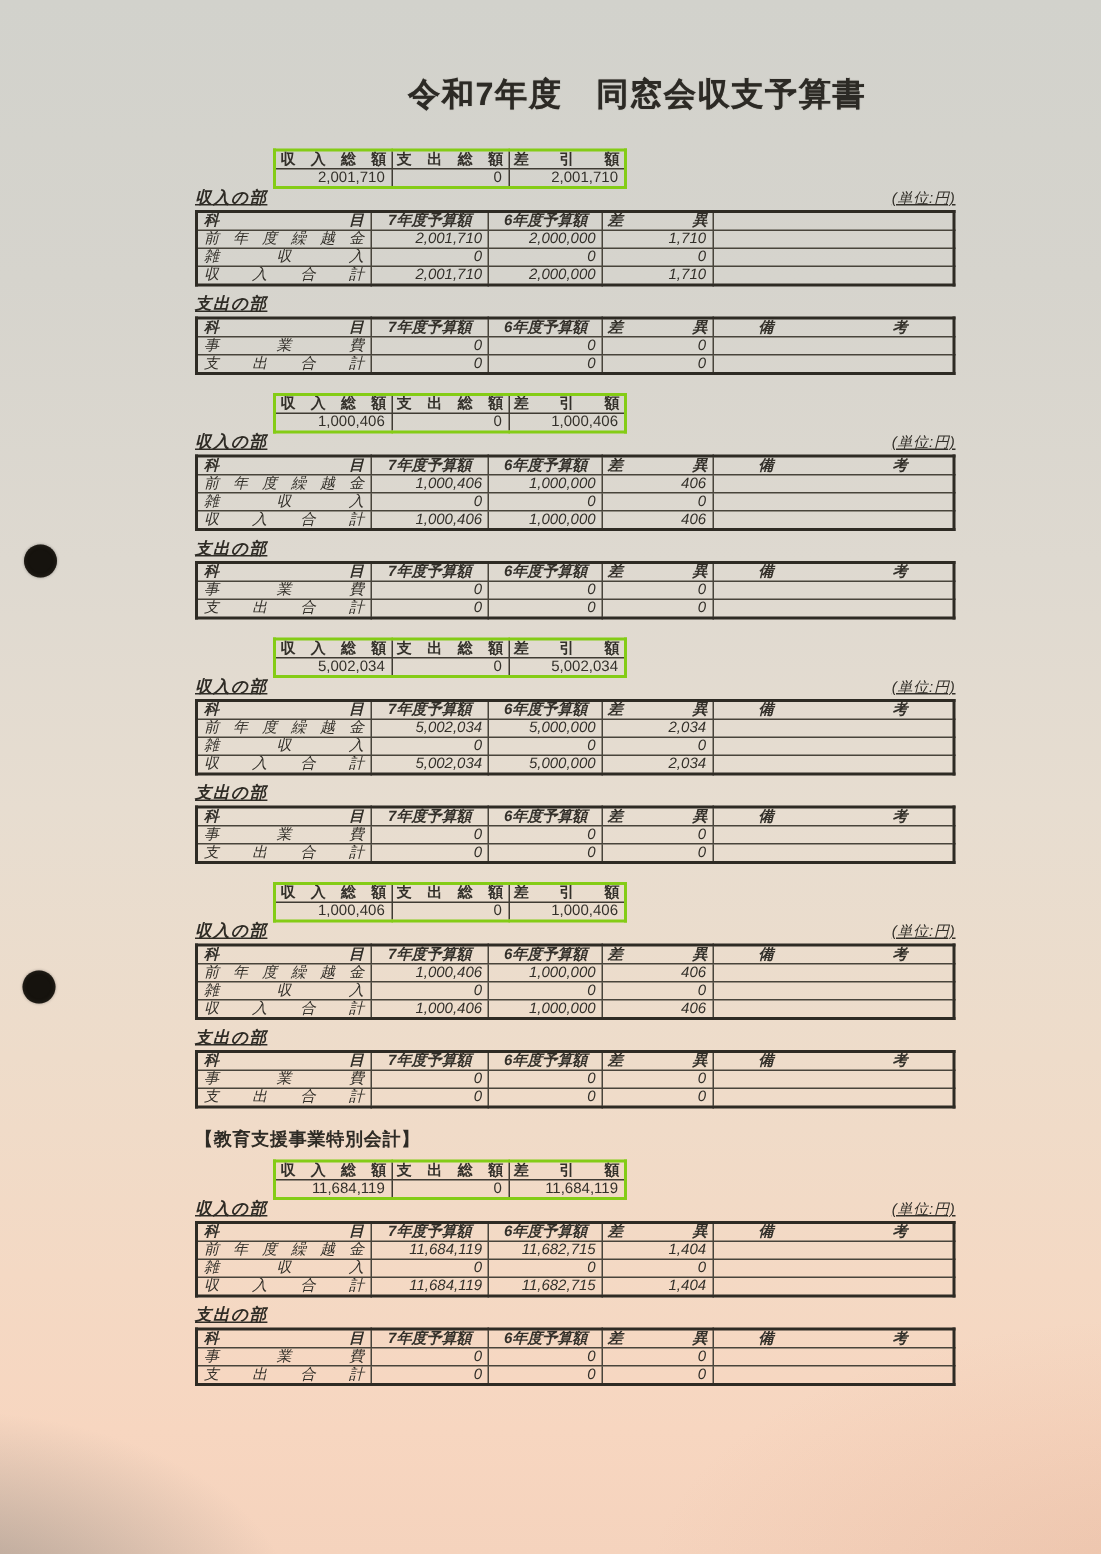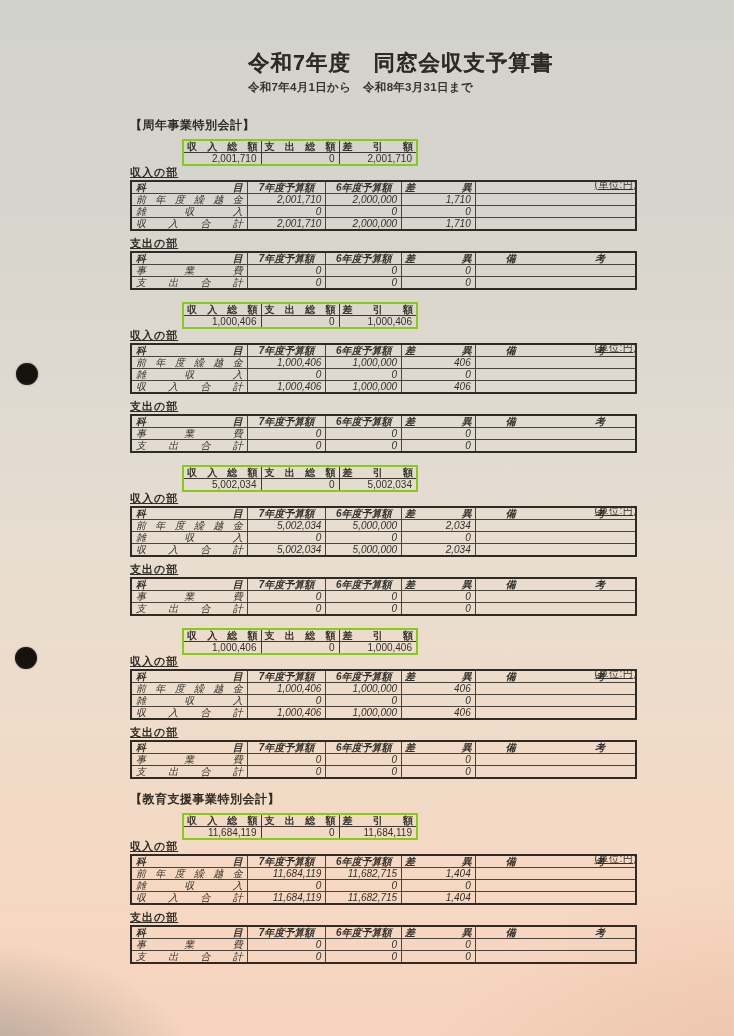--- a/index.html
+++ b/index.html
@@ -11,35 +11,35 @@
       radial-gradient(ellipse 340px 200px at -40px 1080px, rgba(125,124,120,0.65), rgba(125,124,120,0) 70%),
       radial-gradient(ellipse 500px 260px at 780px 1060px, rgba(210,150,120,0.25), rgba(210,150,120,0) 70%),
       linear-gradient(180deg,#d2d2cc 0%, #d6d4cd 18%, #ded9d0 36%, #e7ddd0 52%, #eedcca 68%, #f4d9c4 82%, #f7d6c0 92%, #f5d3bd 100%);
   }
   .scan{position:absolute;inset:0;filter:blur(0.25px);}
   .hole{position:absolute;width:22px;height:22px;border-radius:50%;background:#16130e;box-shadow:0 0 3px rgba(60,55,45,.55) inset,0 0 2px rgba(0,0,0,.35);}
   #hole1{left:16px;top:363px;}
   #hole2{left:15px;top:647px;}
 
   .head-block{padding-top:50px;margin-left:248px;}
-  .doc-title{font-size:21.5px;font-weight:bold;letter-spacing:1px;line-height:27px;color:#2c2a25;text-shadow:0 0 .6px rgba(40,36,30,.55);}
+  .doc-title{font-size:21.5px;font-weight:bold;letter-spacing:1px;line-height:27px;color:#2c2a25;text-shadow:0 0 .6px rgba(40,36,30,.55);margin-left:24px;}
   .doc-subtitle{font-size:11.5px;font-weight:bold;letter-spacing:.3px;margin-top:3px;color:#38342d;}
 
   .sections{margin-top:22px;margin-left:130px;width:507px;}
   .acct{margin-bottom:12px;}
   .sec-title{font-size:12px;font-weight:bold;margin:0 0 5px 0;letter-spacing:.5px;color:#2e2b25;}
 
   table{border-collapse:collapse;table-layout:fixed;}
   td,th{padding:0 3px;font-weight:normal;overflow:hidden;white-space:nowrap;}
 
   .summary{margin-left:52px;width:236px;border:2px solid #84cc16;}
   .summary th,.summary td{border:1px solid #3f3b33;font-size:10px;height:11px;line-height:11px;}
   .summary th{font-weight:bold;}
 
-  .part-head{display:flex;justify-content:space-between;align-items:center;height:13px;margin-bottom:1px;}
+  .part-head{display:flex;justify-content:space-between;align-items:flex-end;height:13px;margin-bottom:1px;font-style:italic;}
   .part-label{font-size:11px;font-weight:bold;text-decoration:underline;letter-spacing:1px;color:#2f2c26;}
   .unit-label{font-size:10px;text-decoration:underline;letter-spacing:.5px;margin-top:25px;}
 
   .main-tbl{width:507px;border:2px solid #2e2b24;margin-bottom:6px;font-style:italic;}
   .main-tbl th,.main-tbl td{border:1px solid #48443b;font-size:10px;height:11px;line-height:11px;}
   .main-tbl tr.hdr th{font-weight:bold;text-align:center;}
   .c-sub{width:112px;}
   .c-y7{width:76px;}
   .c-y6{width:73px;}
   .c-diff{width:71px;}
@@ -49,25 +49,23 @@
   .note-h{padding:0 30px;margin-left:48px;}
   .num{text-align:right;padding-right:4px;font-family:"Liberation Sans","DejaVu Sans",sans-serif;}
   .rowlabel{padding:0 4px;}
 </style>
 </head>
 <body>
 
 <div class="scan">
   <div class="head-block">
     <div class="doc-title">令和7年度　同窓会収支予算書</div>
-    <div class="doc-subtitle">令和7年4月1日から　令和8年3月31日まで</div>
   </div>
   <div class="sections" id="sections">
   <div class="acct">
-    <h2 class="sec-title">【周年事業特別会計】</h2>
 
     <table class="summary">
       <tbody>
       <tr>
         <th class="js">収入総額</th>
         <th class="js">支出総額</th>
         <th class="js">差引額</th>
       </tr>
       <tr>
         <td class="num">2,001,710</td>

